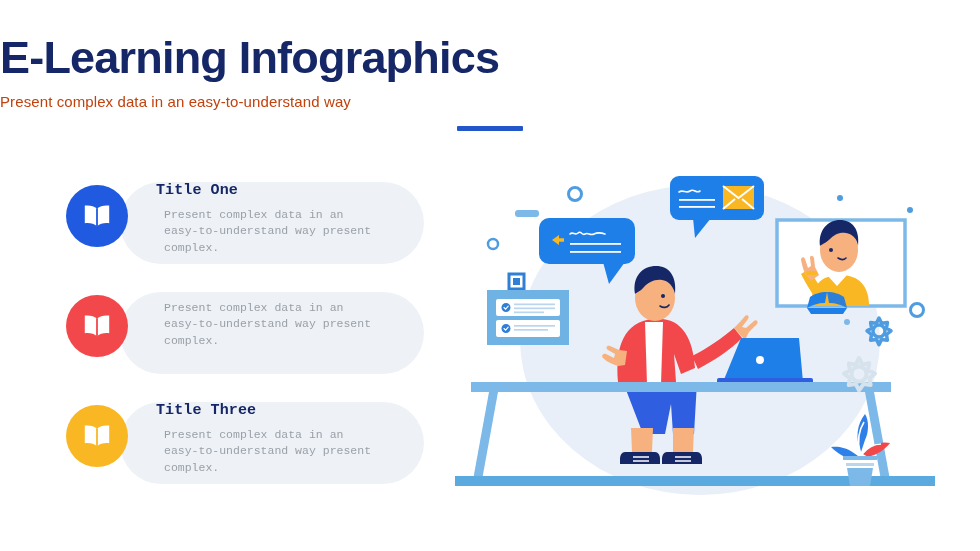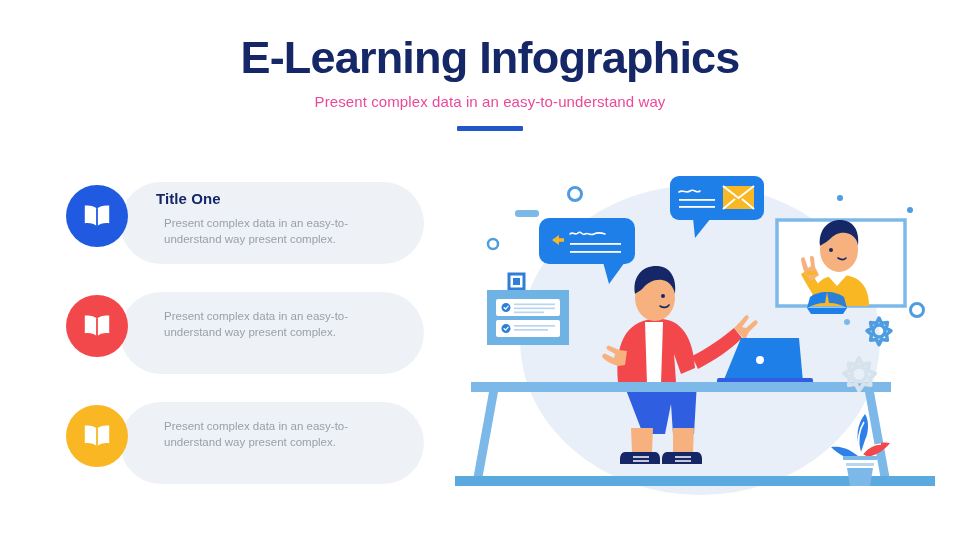--- a/index.html
+++ b/index.html
@@ -12,33 +12,32 @@
     height: 551px;
     font-family: "Liberation Sans", sans-serif;
     overflow: hidden;
     position: relative;
   }
 
   
   .header {
     width: 100%;
     padding-top: 34px;
-    text-align: center;
   }
   .page-title {
     font-size: 45px;
     font-weight: bold;
     color: #152766;
     letter-spacing: -0.8px;
     margin: 0;
     line-height: 1.05;
   }
   .page-subtitle {
     font-size: 15px;
-    color: #ec4899;
+    color: #c2410c;
     margin: 12px 0 0 0;
     letter-spacing: 0.1px;
   }
   .title-rule {
     width: 66px;
     height: 5px;
     background: #2256c9;
     margin: 16px auto 0 auto;
     border-radius: 1px;
   }
@@ -81,23 +80,24 @@
     height: 62px;
     border-radius: 50%;
     display: flex;
     align-items: center;
     justify-content: center;
     z-index: 2;
   }
   .card-text {
     position: absolute;
     left: 90px;
-    top: 8px;
+    top: 0;
     width: 250px;
     z-index: 2;
+    font-family: Liberation Mono, monospace;
   }
   .card-title {
     font-size: 15px;
     font-weight: bold;
     color: #152766;
     margin: 0 0 7px 0;
     letter-spacing: 0.1px;
   }
   .card-desc {
     font-size: 11.5px;
@@ -162,20 +162,21 @@
     <div class="card">
       <div class="card-bg"></div>
       <div class="card-icon" style="background:#f9b724">
         <svg width="30" height="26" viewBox="0 0 30 26" aria-hidden="true">
           <path d="M15 5.6C12.4 3.4 9.3 2.4 5.4 2.4c-1 0-1.8.1-2.6.2v17.6c.8-.1 1.6-.2 2.6-.2 3.9 0 7 1 9.6 3.2V5.6z" fill="#ffffff"></path>
           <path d="M15 5.6c2.6-2.2 5.7-3.2 9.6-3.2 1 0 1.8.1 2.6.2v17.6c-.8-.1-1.6-.2-2.6-.2-3.9 0-7 1-9.6 3.2V5.6z" fill="#ffffff"></path>
           <rect x="14.1" y="5.2" width="1.8" height="18" fill="#f9b724"></rect>
         </svg>
       </div>
       <div class="card-text">
+        <p class="card-title">Title Three</p>
         <p class="card-desc">Present complex data in an easy-to-understand way present complex.</p>
       </div>
     </div>
 
   </div>
 
   <div class="illustration">
     <svg class="illu-svg" width="480" height="340" viewBox="0 0 480 340" aria-hidden="true">
 
       <ellipse cx="245" cy="170" rx="180" ry="155" fill="#e8eff8"></ellipse>

